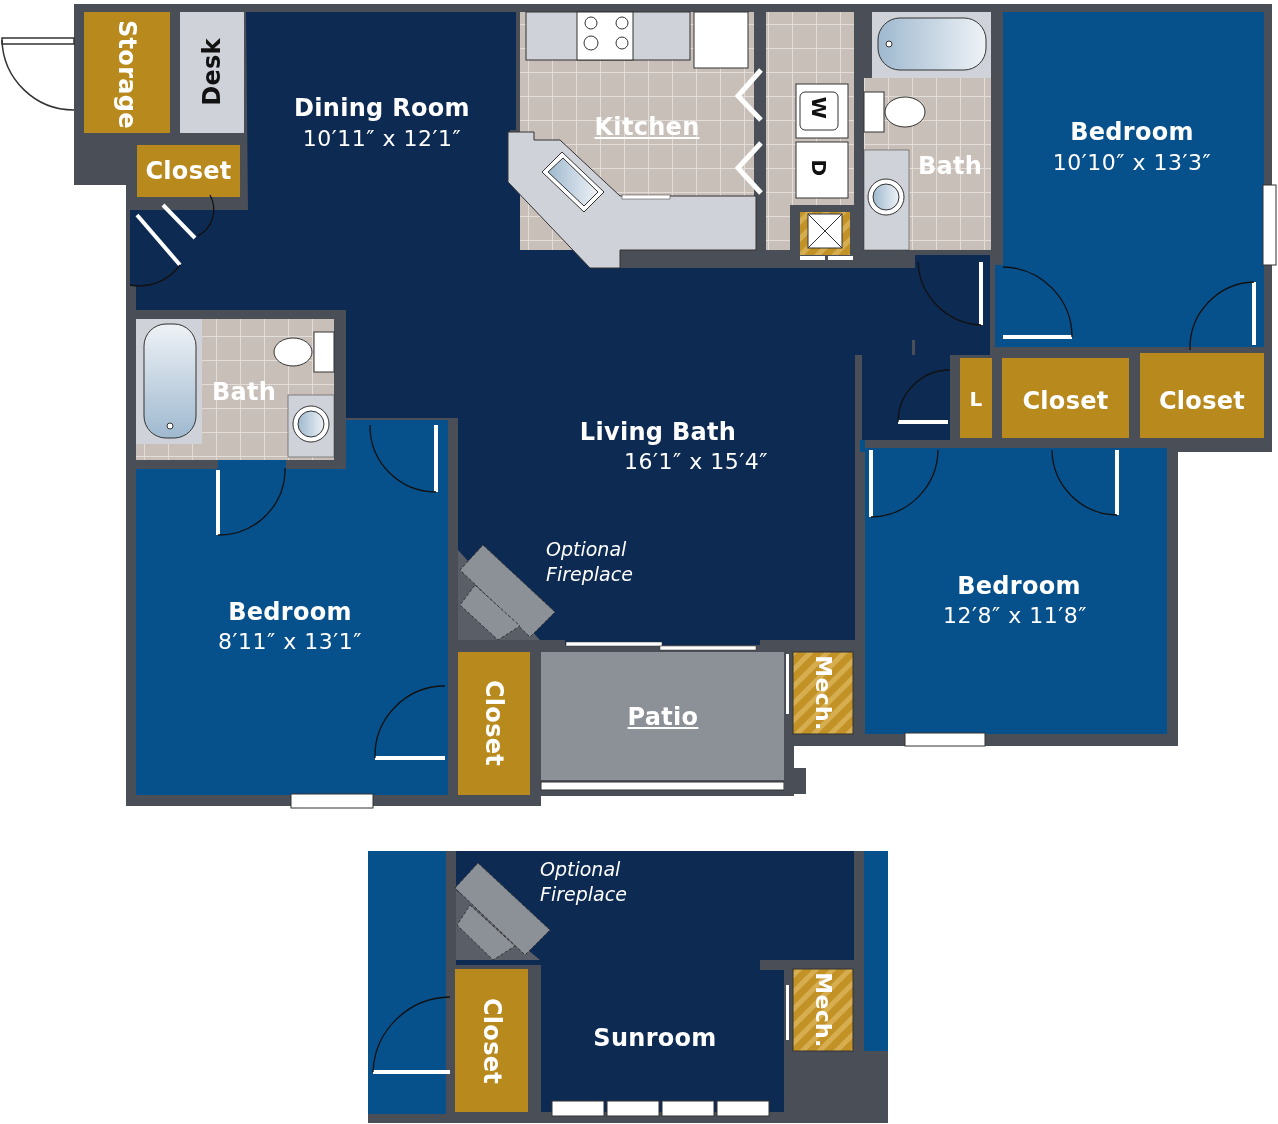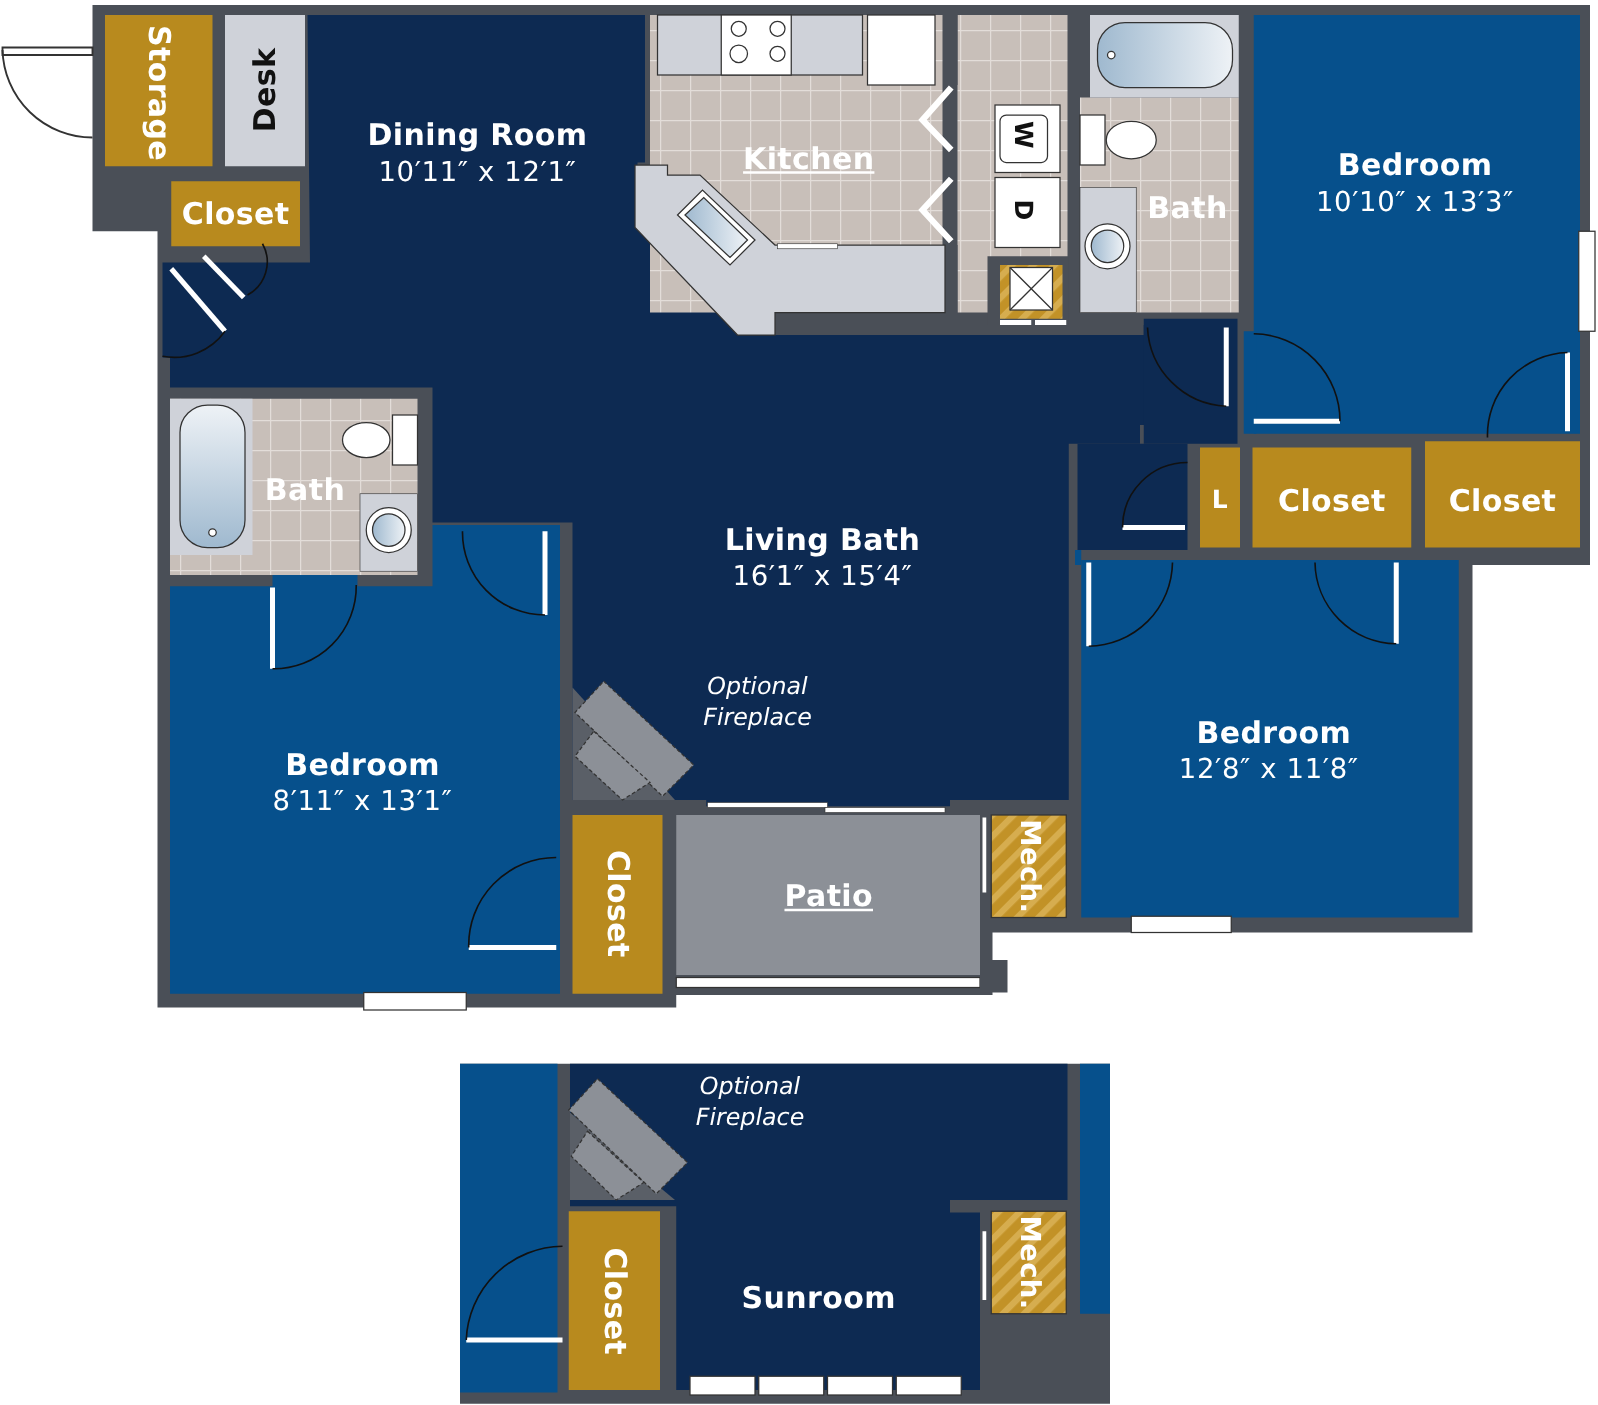--- a/index.html
+++ b/index.html
@@ -1,21 +1,21 @@
 <!DOCTYPE html>
 <html><head>
 <meta charset="utf-8">
 <style>
   html,body{margin:0;padding:0;background:#ffffff;}
   body{width:1278px;height:1124px;position:relative;overflow:hidden;font-family:"DejaVu Sans","Liberation Sans",sans-serif;}
   .plan{position:absolute;left:0;top:0;width:1278px;height:1124px;}
   .lbl{position:absolute;color:#ffffff;text-align:center;white-space:nowrap;font-family:"DejaVu Sans","Liberation Sans",sans-serif;}
   .name{font-weight:bold;font-size:24px;letter-spacing:0.3px;}
   .dim{font-size:22px;font-weight:normal;letter-spacing:0.5px;}
-  .ital{font-style:italic;font-size:19px;font-weight:normal;line-height:25px;text-align:center;}
+  .ital{font-style:italic;font-size:19px;font-weight:normal;line-height:25px;text-align:left;}
   .vert{transform:rotate(90deg);transform-origin:center center;}
   .dark{color:#111111;}
 </style>
 </head>
 <body>
 
 <svg class="plan" viewBox="0 0 1278 1124" xmlns="http://www.w3.org/2000/svg">
   <defs>
     <pattern id="tile" width="24" height="24" patternUnits="userSpaceOnUse">
       <rect width="24" height="24" fill="#c8bfb9"></rect>
@@ -226,21 +226,21 @@
 <div class="lbl name dark" style="left:800px;top:156px;width:38px;transform:rotate(90deg);font-size:20px;">D</div>
 
 <div class="lbl name" style="left:915px;top:152px;width:70px;">Bath</div>
 
 <div class="lbl name" style="left:1020px;top:118px;width:224px;">Bedroom</div>
 <div class="lbl dim" style="left:1020px;top:150px;width:224px;">10′10″ x 13′3″</div>
 
 <div class="lbl name" style="left:205px;top:378px;width:78px;">Bath</div>
 
 <div class="lbl name" style="left:548px;top:418px;width:220px;">Living Bath</div>
-<div class="lbl dim" style="left:548px;top:449px;width:220px;">16′1″ x 15′4″</div>
+<div class="lbl dim" style="left:548px;top:449px;width:220px;text-align:right;">16′1″ x 15′4″</div>
 
 <div class="lbl ital" style="left:546px;top:537px;width:120px;">
   <div>Optional</div>
   <div>Fireplace</div>
 </div>
 
 <div class="lbl name" style="left:960px;top:387px;width:32px;font-size:20px;">L</div>
 <div class="lbl name" style="left:1002px;top:387px;width:127px;">Closet</div>
 <div class="lbl name" style="left:1140px;top:387px;width:124px;">Closet</div>
 

